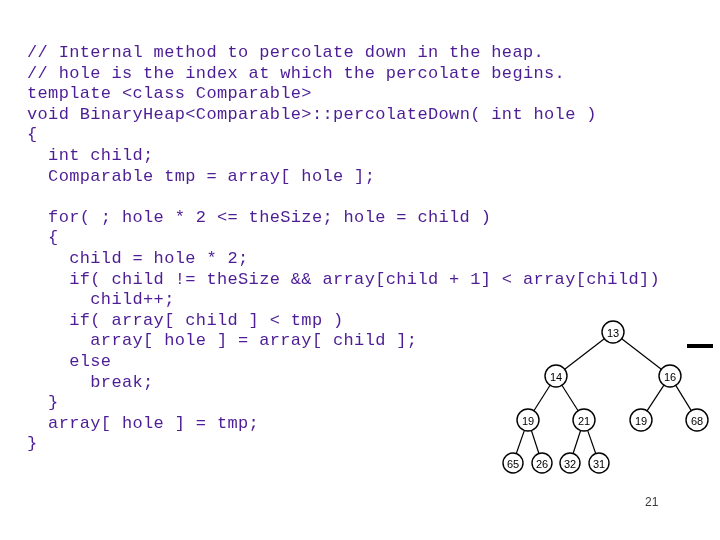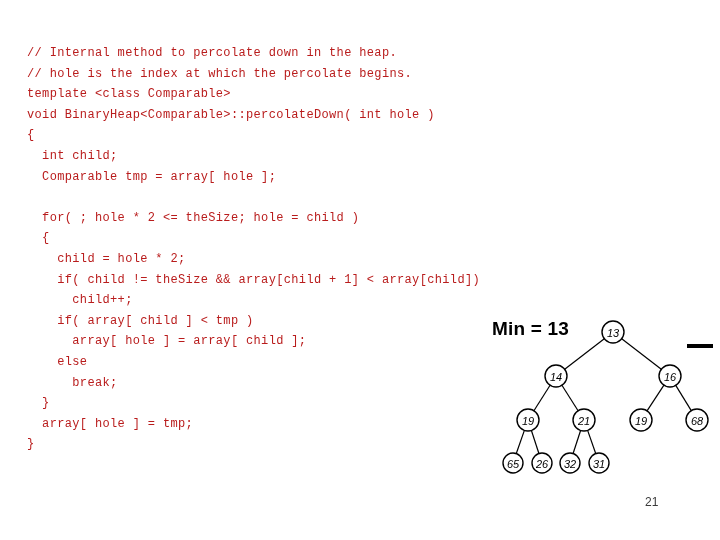--- a/index.html
+++ b/index.html
@@ -24,42 +24,41 @@
     background: #ffffff;
   }
 
   
   #code-block {
     position: absolute;
     left: 27px;
     top: 43px;
     width: 680px;
     font-family: "Liberation Mono", "DejaVu Sans Mono", monospace;
-    font-size: 12px;
+    font-size: 17px;
     line-height: 20.6px;
     letter-spacing: 0.35px;
     white-space: pre;
-    color: #b91c1c;
+    color: #4c1d95;
   }
   #code-block .code-line {
     white-space: pre;
     min-height: 20.6px;
   }
   #code-block .bold {
     font-weight: normal;
   }
 
   
   #heap-figure {
     position: absolute;
     left: 470px;
     top: 305px;
     width: 250px;
     height: 190px;
-    font-style: italic;
   }
   #heap-figure svg {
     display: block;
   }
   .node-circle {
     fill: #ffffff;
     stroke: #000000;
     stroke-width: 1.4;
   }
   .node-text {
@@ -105,21 +104,20 @@
     color: #3a3a3a;
   }
 </style>
 </head>
 <body>
 
 <div id="slide">
 
   <div id="code-block"><div class="code-line">// Internal method to percolate down in the heap.</div><div class="code-line">// hole is the index at which the percolate begins.</div><div class="code-line">template &lt;class Comparable&gt;</div><div class="code-line"><span>void BinaryHeap&lt;Comparable&gt;</span><span class="bold">::percolateDown( int hole )</span></div><div class="code-line">{</div><div class="code-line">  int child;</div><div class="code-line">  Comparable tmp = array[ hole ];</div><div class="code-line">&nbsp;</div><div class="code-line">  for( ; hole * 2 &lt;= theSize; hole = child )</div><div class="code-line">  {</div><div class="code-line">    child = hole * 2;</div><div class="code-line">    if( child != theSize &amp;&amp; array[child + 1] &lt; array[child])</div><div class="code-line">      child++;</div><div class="code-line">    if( array[ child ] &lt; tmp )</div><div class="code-line">      array[ hole ] = array[ child ];</div><div class="code-line">    else</div><div class="code-line">      break;</div><div class="code-line">  }</div><div class="code-line">  array[ hole ] = tmp;</div><div class="code-line">}</div></div>
 
-  <div id="min-label">Min = 13</div>
 
   <div id="heap-figure">
     <svg width="250" height="190" viewBox="0 0 250 190">
       <g id="tree-edges">
           <line x1="134.29" y1="33.72" x2="94.71" y2="64.28" class="tree-edge"></line>
           <line x1="151.71" y1="33.72" x2="191.29" y2="64.28" class="tree-edge"></line>
           <line x1="80.09" y1="80.28" x2="63.91" y2="105.72" class="tree-edge"></line>
           <line x1="91.91" y1="80.28" x2="108.09" y2="105.72" class="tree-edge"></line>
           <line x1="193.95" y1="80.18" x2="177.05" y2="105.82" class="tree-edge"></line>
           <line x1="205.75" y1="80.38" x2="221.25" y2="105.62" class="tree-edge"></line>

